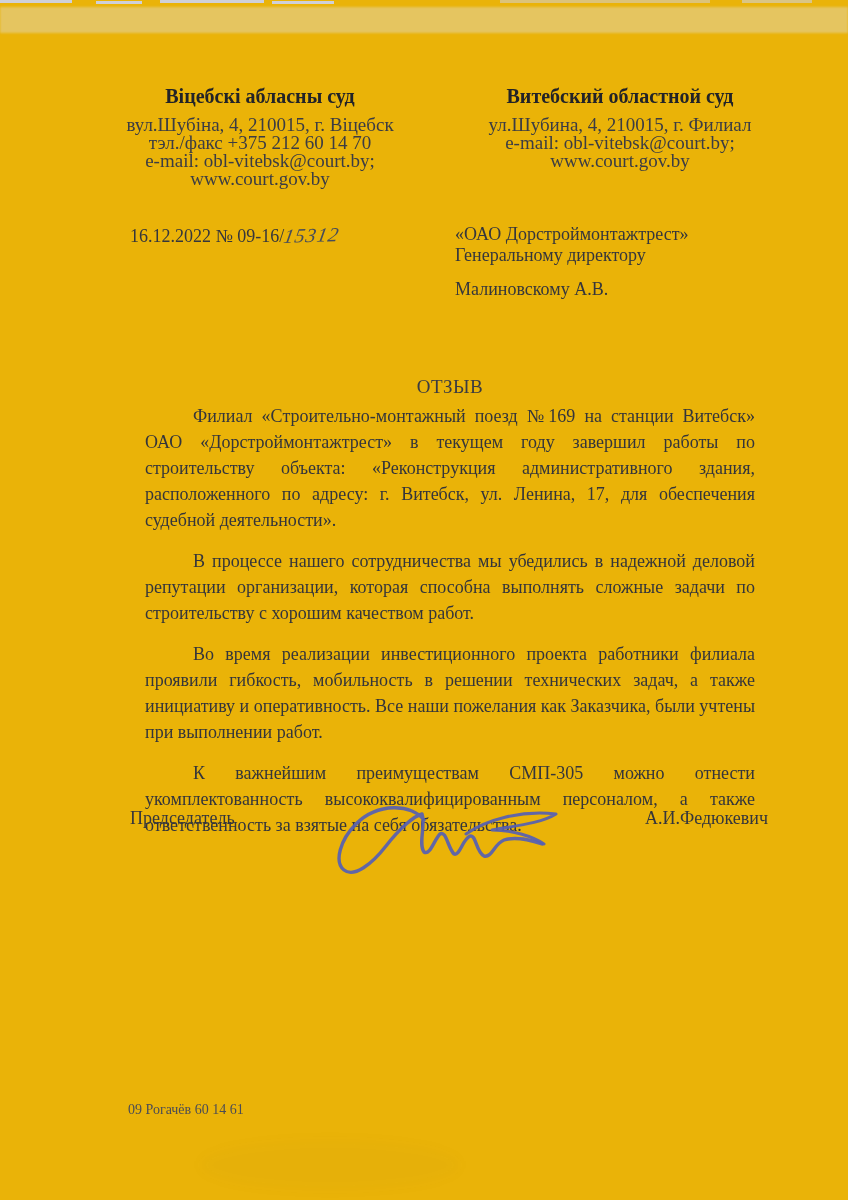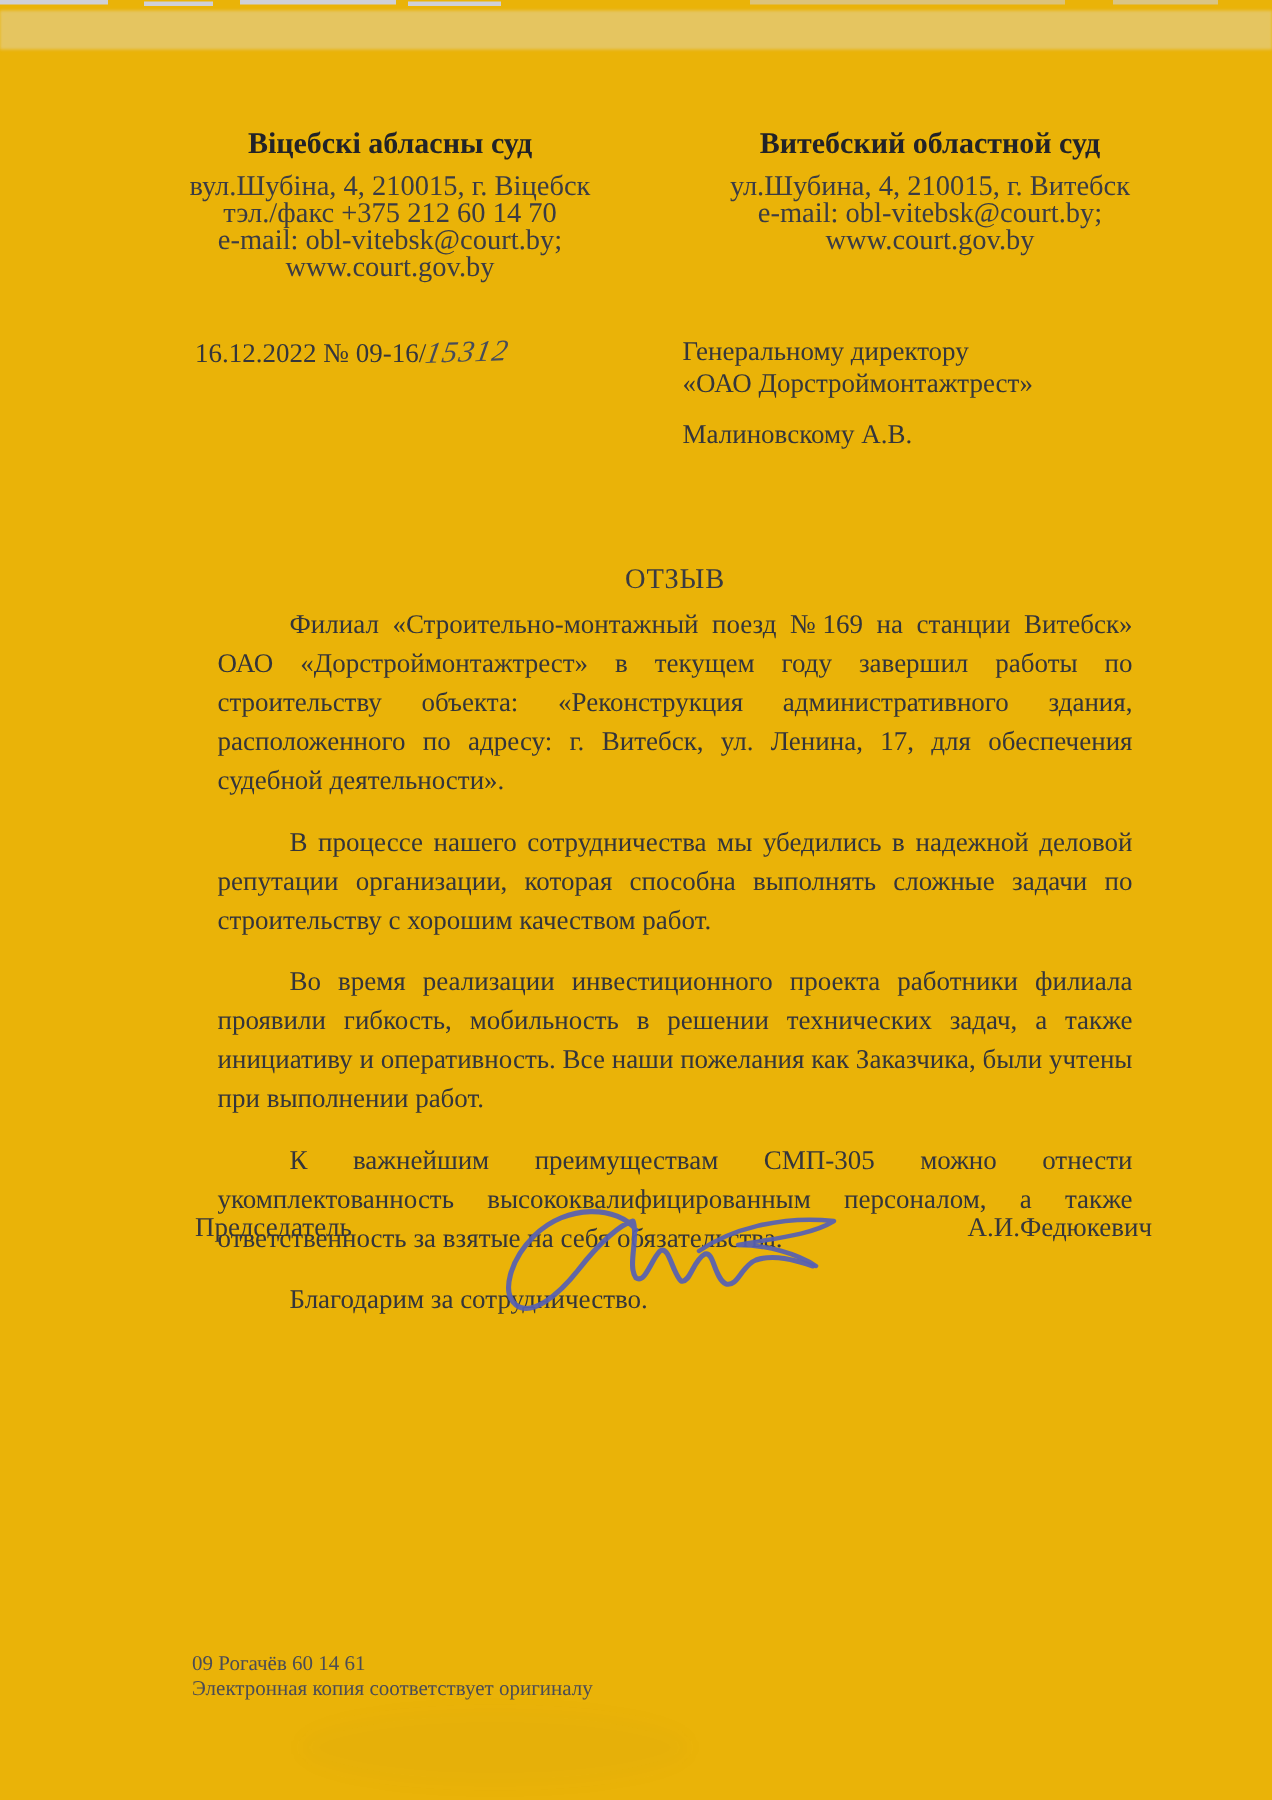--- a/index.html
+++ b/index.html
@@ -76,50 +76,48 @@
   <div class="lh-col lh-left">
     <div class="lh-title">Віцебскі абласны суд</div>
     <div class="lh-line">вул.Шубіна, 4, 210015, г. Віцебск</div>
     <div class="lh-line">тэл./факс +375 212 60 14 70</div>
     <div class="lh-line">e-mail: obl-vitebsk@court.by;</div>
     <div class="lh-line">www.court.gov.by</div>
   </div>
 
   <div class="lh-col lh-right">
     <div class="lh-title">Витебский областной суд</div>
-    <div class="lh-line">ул.Шубина, 4, 210015, г. Витебск</div>
+    <div class="lh-line">ул.Шубина, 4, 210015, г. Филиал</div>
     <div class="lh-line">e-mail: obl-vitebsk@court.by;</div>
     <div class="lh-line">www.court.gov.by</div>
   </div>
 
   <div class="ref-line"><span>16.12.2022 № 09-16/</span><span class="ref-handwritten">15312</span></div>
 
   <div class="recipient">
+    <div>«ОАО Дорстроймонтажтрест»</div>
     <div>Генеральному директору</div>
-    <div>«ОАО Дорстроймонтажтрест»</div>
     <div class="r3">Малиновскому А.В.</div>
   </div>
 
   <div class="doc-title">ОТЗЫВ</div>
 
   <div class="body-text">
     <p>Филиал «Строительно-монтажный поезд №169 на станции Витебск» ОАО «Дорстроймонтажтрест» в текущем году завершил работы по строительству объекта: «Реконструкция административного здания, расположенного по адресу: г. Витебск, ул. Ленина, 17, для обеспечения судебной деятельности».</p>
     <p>В процессе нашего сотрудничества мы убедились в надежной деловой репутации организации, которая способна выполнять сложные задачи по строительству с хорошим качеством работ.</p>
     <p>Во время реализации инвестиционного проекта работники филиала проявили гибкость, мобильность в решении технических задач, а также инициативу и оперативность. Все наши пожелания как Заказчика, были учтены при выполнении работ.</p>
     <p>К важнейшим преимуществам СМП-305 можно отнести укомплектованность высококвалифицированным персоналом, а также ответственность за взятые на себя обязательства.</p>
-    <p>Благодарим за сотрудничество.</p>
   </div>
 
   <div class="sig-position">Председатель</div>
 
   <svg class="sig-ink" viewBox="0 0 240 92" fill="none">
     <path stroke-width="3.4" stroke-linecap="round" stroke-linejoin="round" opacity="0.92" d="M96,22 C84,6 50,4 28,26 C12,42 6,64 16,72 C26,80 44,66 58,48 C72,30 86,18 94,16 C98,26 90,46 96,54 C102,58 106,42 112,36 C118,32 120,50 126,56 C132,58 134,42 142,38 C148,36 148,54 156,58 C164,60 166,46 176,42 C188,38 202,42 214,46" stroke="#5560b4"></path>
     <path stroke-width="3" stroke-linecap="round" stroke-linejoin="round" opacity="0.92" d="M138,36 C158,22 192,12 228,16 C212,26 184,28 164,32 C184,32 204,38 216,46" stroke="#5560b4"></path>
   </svg>
 
   <div class="sig-name">А.И.Федюкевич</div>
 
   <div class="footer">
     <div>09 Рогачёв 60 14 61</div>
-    <div>Электронная копия соответствует оригиналу</div>
   </div>
 
 </div>
 
 </body></html>

